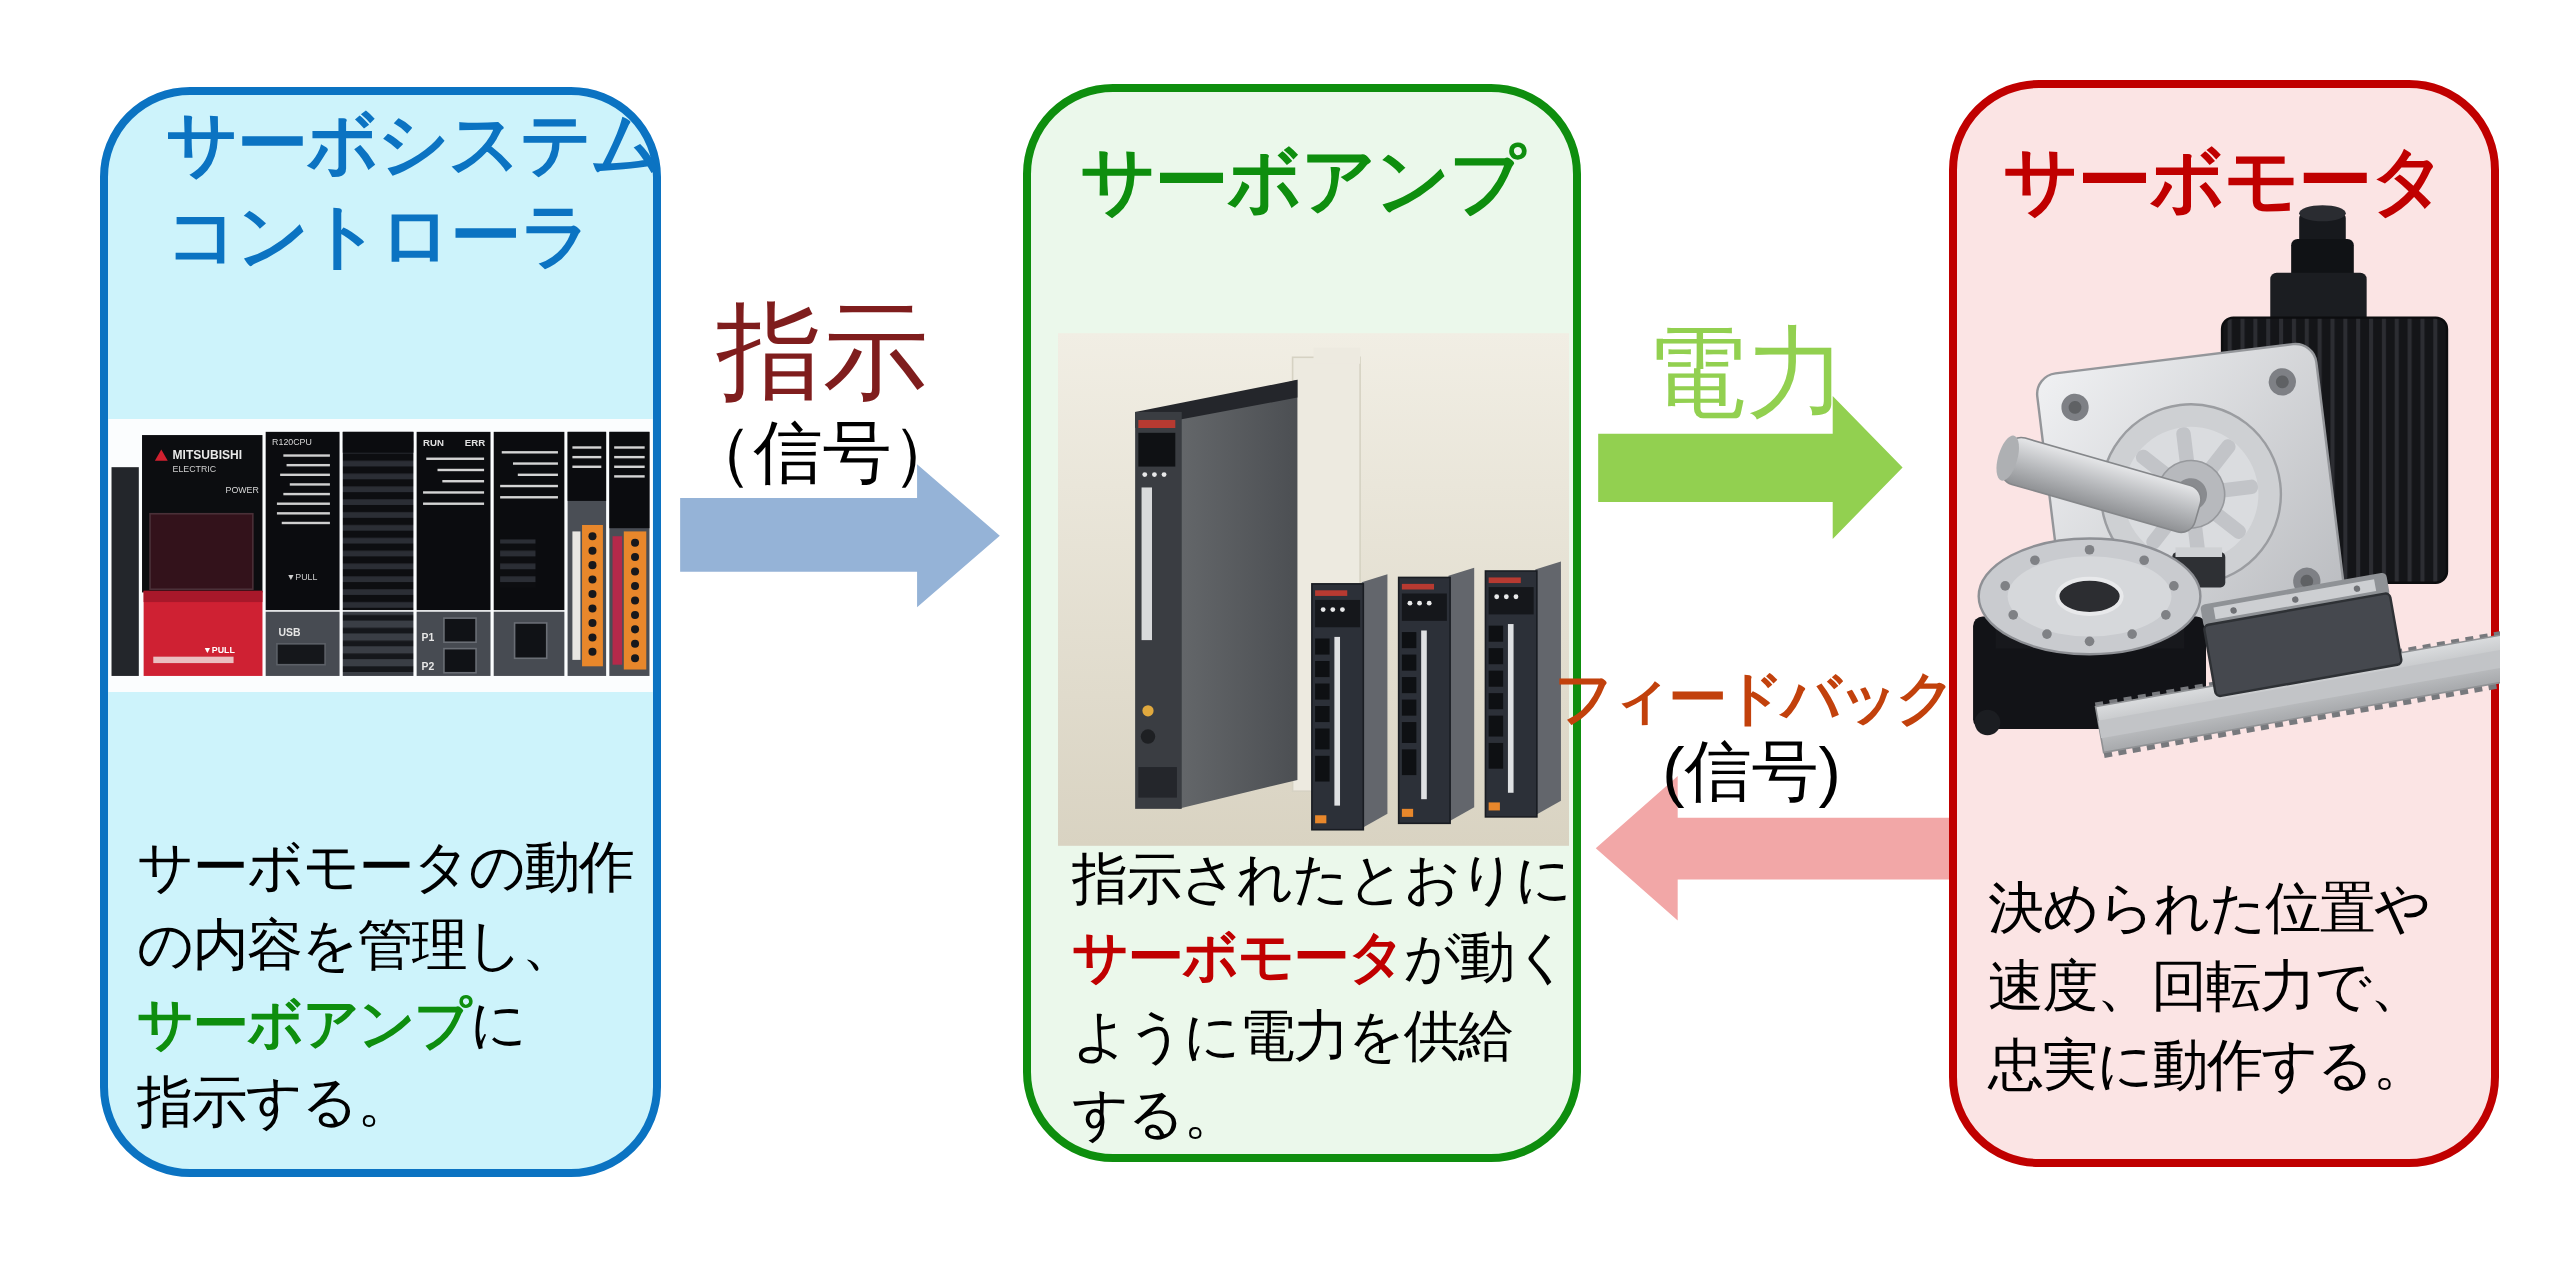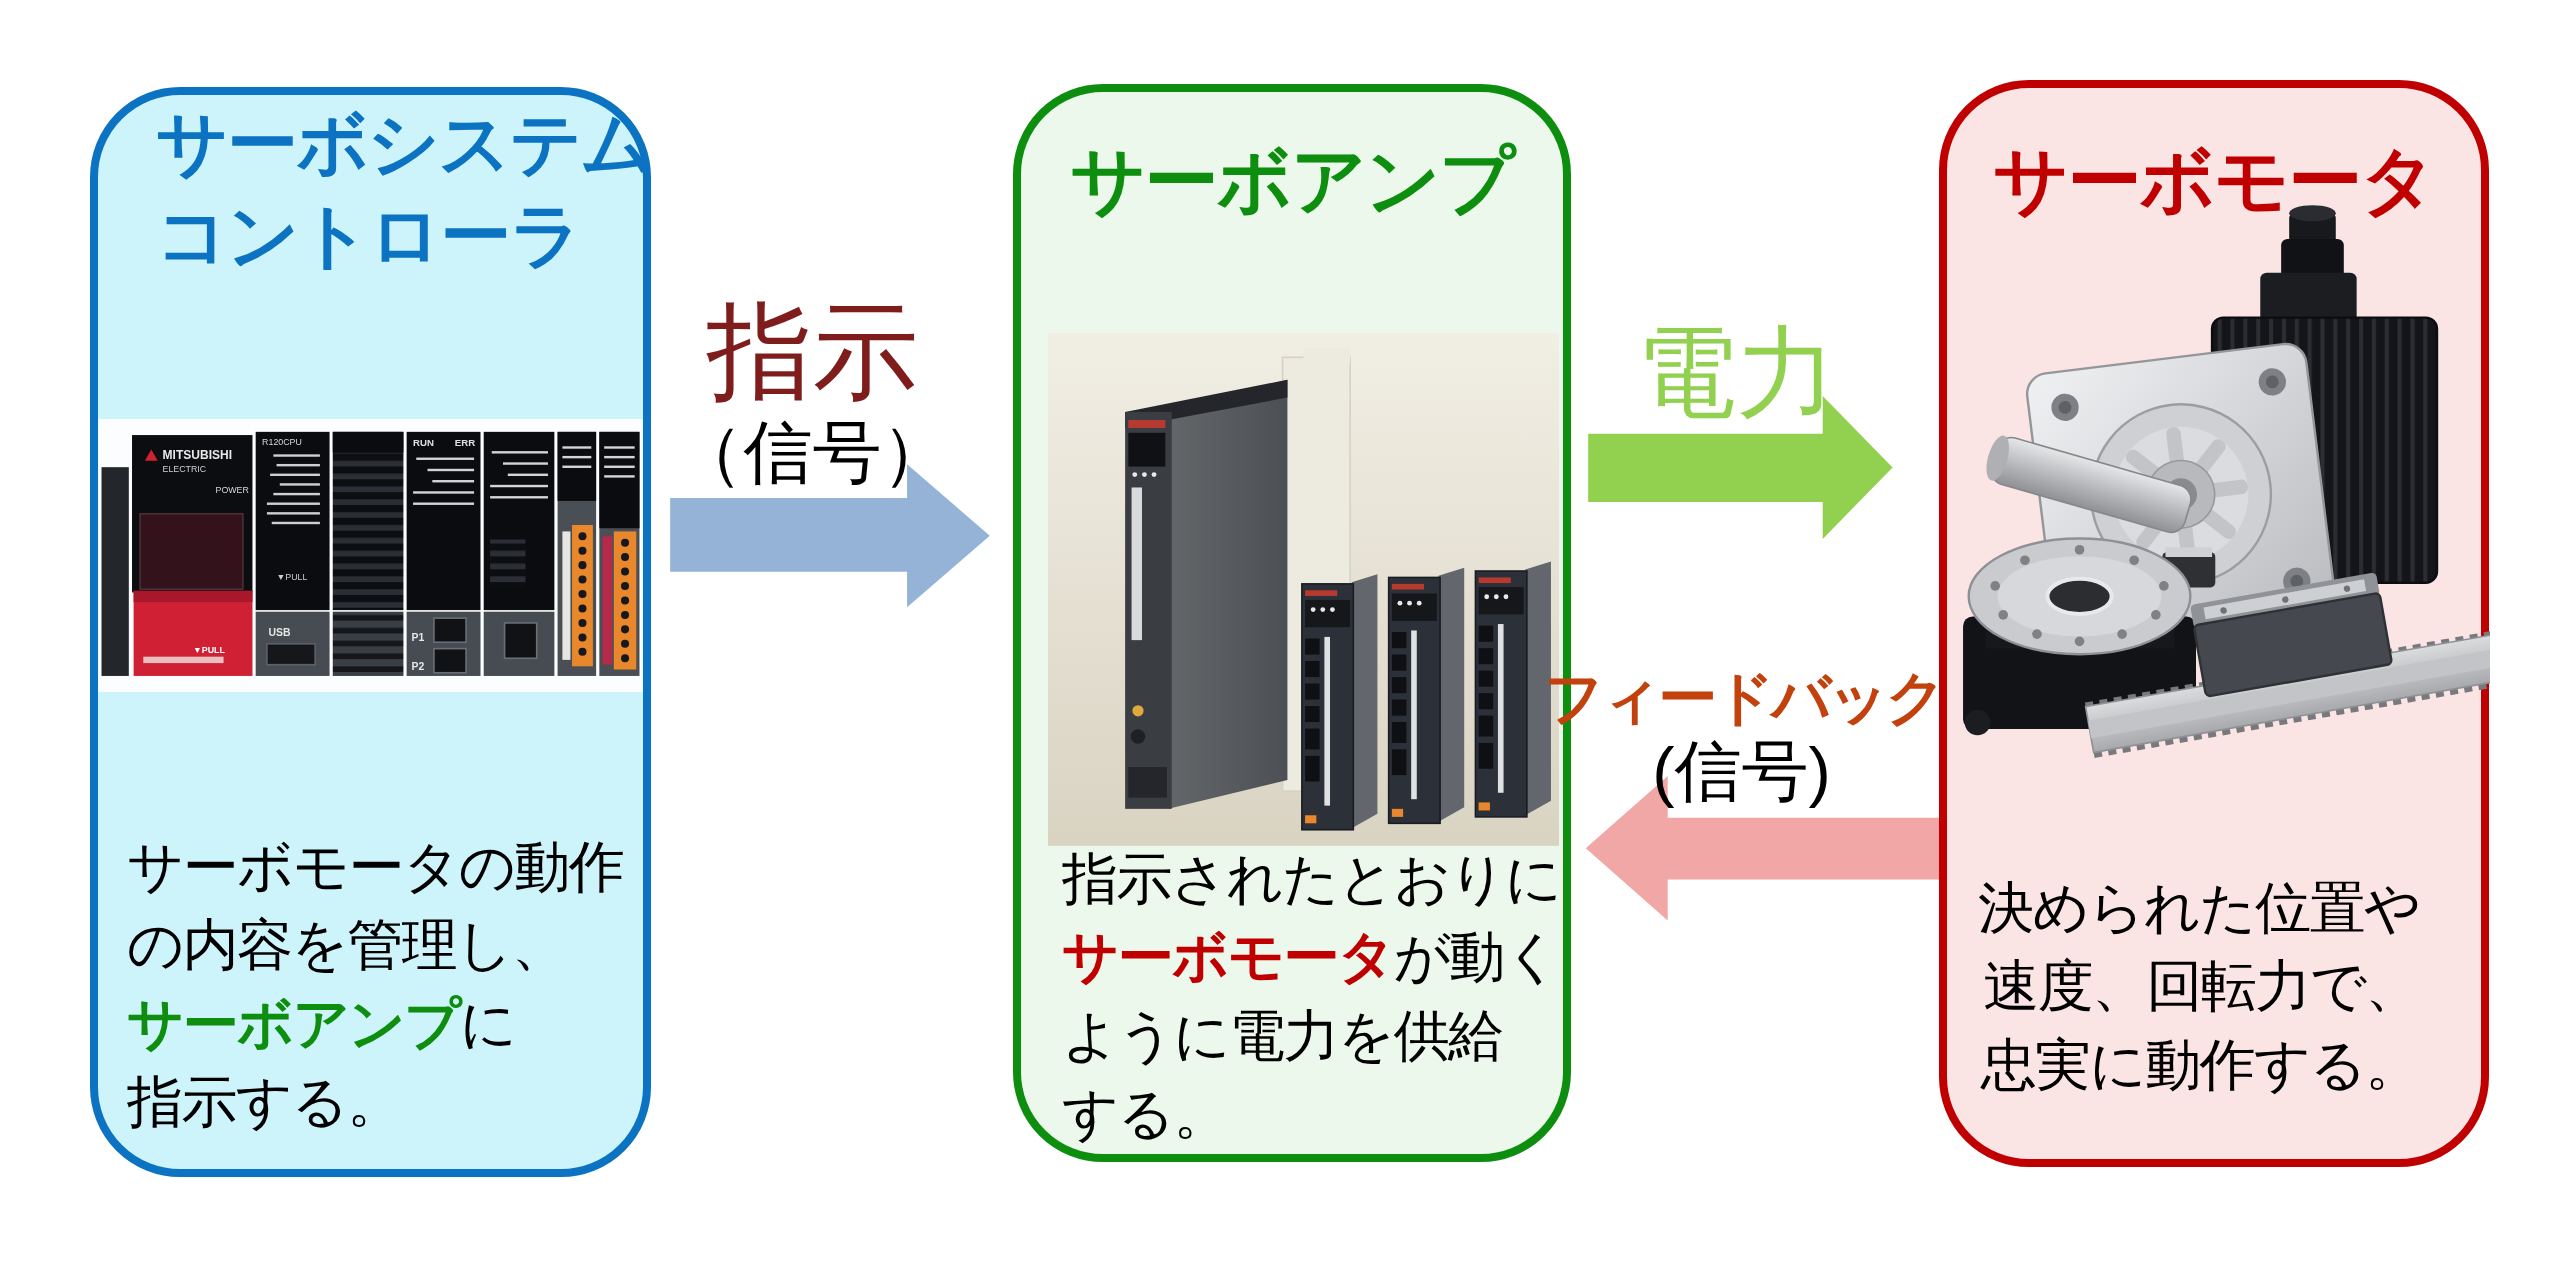--- a/index.html
+++ b/index.html
@@ -1,37 +1,37 @@
 <!DOCTYPE html>
 <html style="font-size:13px"><head>
 <meta charset="utf-8">
 <style>
   html,body{margin:0;padding:0;background:#ffffff;}
   body{width:2576px;height:1261px;position:relative;overflow:hidden;
        font-family:"Liberation Sans","DejaVu Sans",sans-serif;}
-  #canvas{position:absolute;left:3px;top:0;width:2292px;height:1261px;background:#ffffff;padding-left:32px;}
+  #canvas{position:absolute;left:13px;top:0;width:2292px;height:1261px;background:#ffffff;padding-left:32px;}
 
   .layer{position:absolute;left:0;top:0;width:2576px;height:1261px;}
   #arrow-layer{z-index:1;}
   .box{position:absolute;box-sizing:border-box;border-style:solid;border-width:8px;
        border-radius:90px;z-index:2;}
   .box-controller{left:87px;top:87px;width:561px;height:1090px;background:#CDF3FB;border-color:#0B73C2;}
   .box-amplifier{left:1010px;top:84px;width:558px;height:1078px;background:#EBF8EB;border-color:#0E8E0E;}
   .box-motor{left:1936px;top:80px;width:550px;height:1087px;background:#FBE4E4;border-color:#C00000;}
 
   .title{position:absolute;font-weight:bold;z-index:4;white-space:nowrap;letter-spacing:-1.6px;}
   .title-controller{left:153px;top:98px;font-size:71px;line-height:1.3;color:#0B73C2;}
   .title-amplifier{left:1010px;top:132px;width:558px;text-align:center;font-size:74px;color:#0E8E0E;}
   .title-motor{left:1936px;top:132px;width:550px;text-align:center;font-size:74px;color:#C00000;}
 
   .desc{position:absolute;z-index:4;font-size:56px;line-height:1.4;color:#000000;
         white-space:pre;letter-spacing:-1.6px;}
   .desc-controller{left:124px;top:828px;}
   .desc-amplifier{left:1041px;top:840px;margin-left:18px;}
-  .desc-motor{left:1975px;top:869px;text-align:right;}
+  .desc-motor{left:1975px;top:869px;}
   .hl-green{color:#0E8E0E;font-weight:bold;}
   .hl-red{color:#C00000;font-weight:bold;}
 
   .arrow-label{position:absolute;z-index:4;text-align:center;white-space:nowrap;}
   #lbl-instruction{left:641px;top:281px;width:337px;font-size:106px;color:#7f1d1d;}
   #lbl-instruction-sub{left:641px;top:407px;width:337px;font-size:69px;color:#000;}
   #lbl-power{left:1573px;top:307px;width:321px;font-size:100px;font-weight:normal;color:#92D050;}
   #lbl-feedback{left:1541px;top:659px;width:395px;font-size:59px;font-weight:bold;color:#c2410c;letter-spacing:-3.2px;}
   #lbl-feedback-sub{left:1541px;top:726px;width:395px;font-size:67px;color:#000;}
 

